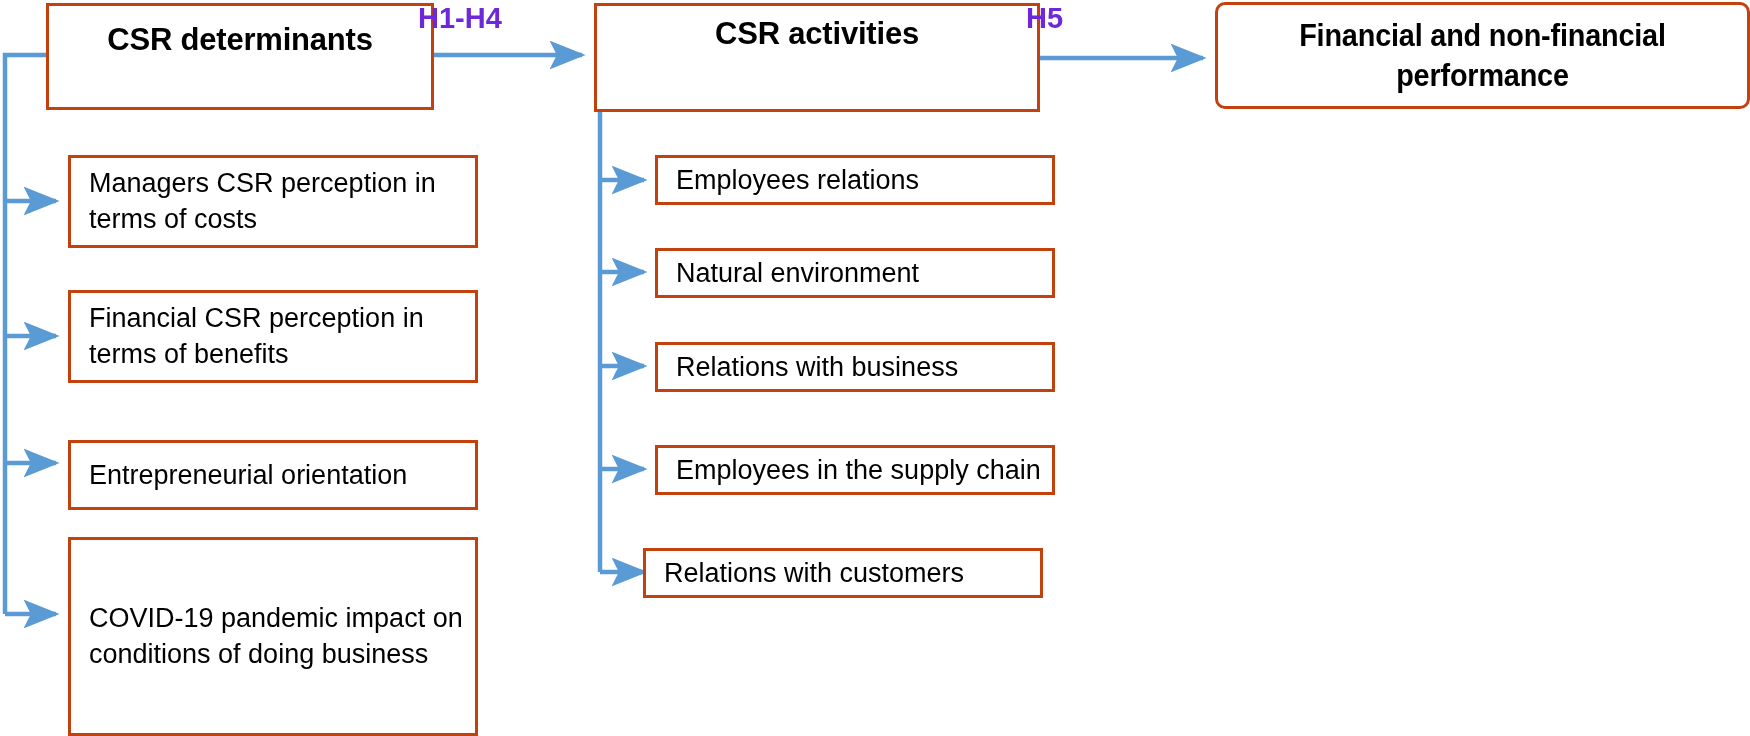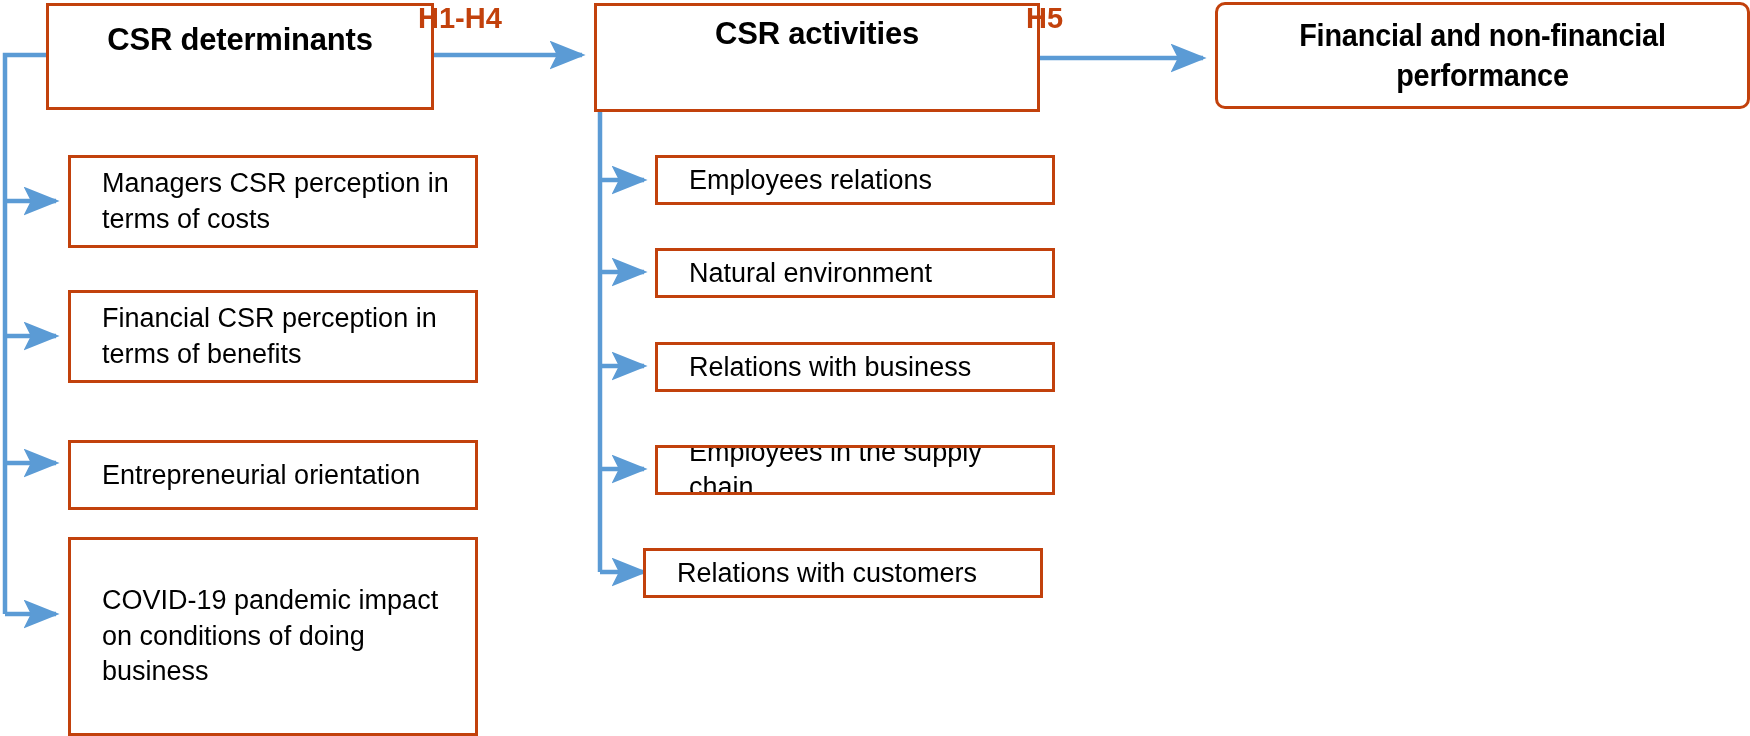--- a/index.html
+++ b/index.html
@@ -57,32 +57,31 @@
   
   .node.header.condensed .txt{
     font-size:31px;
     transform:scaleX(0.93);
     transform-origin:center center;
   }
   .node.leaf .txt{
     font-size:27px;
     text-align:left;
     padding:0 0 0 18px;
-    margin-left:13px;
   }
   .node.leaf.multiline .txt{
     line-height:1.33;
   }
   
   .hyp{
     position:absolute;
     z-index:3;
     font-weight:bold;
     font-size:29px;
-    color:#c2410c;
+    color:#6d28d9;
     white-space:nowrap;
     letter-spacing:0px;
   }
 </style>
 </head>
 <body>
 
 <div id="canvas">
 
   <svg id="connectors" viewBox="0 0 1750 736">

